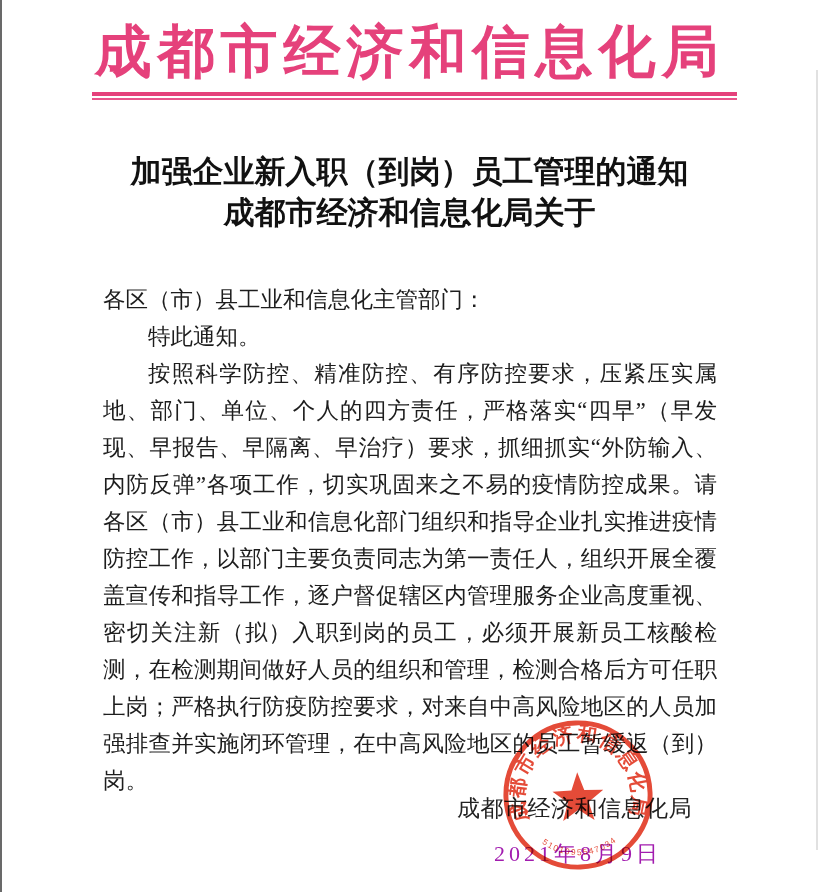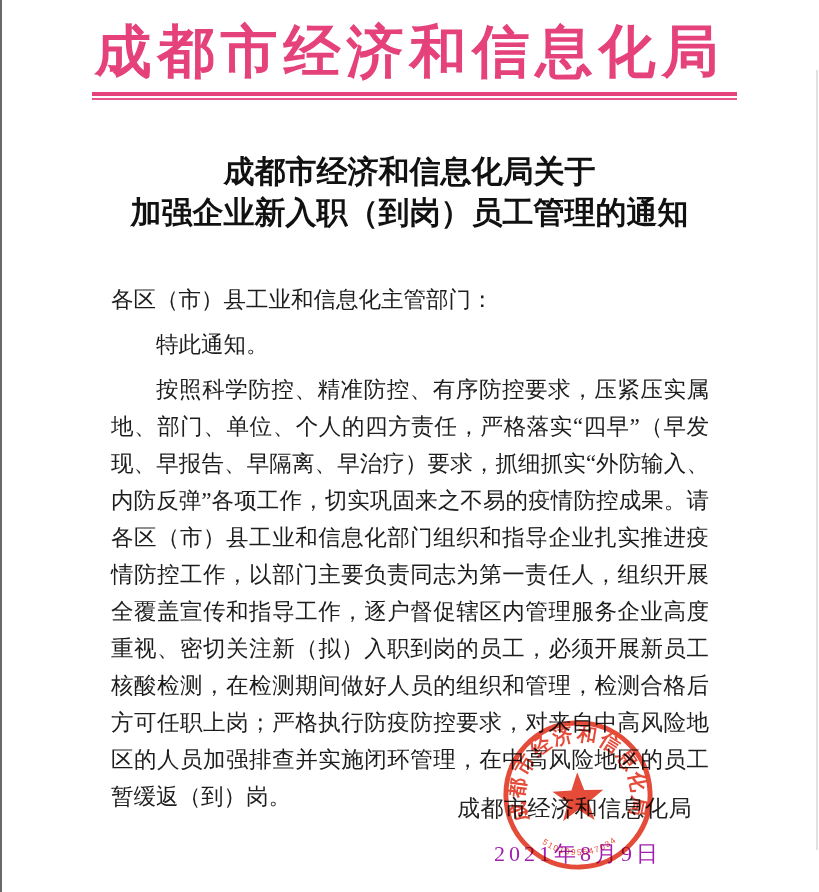--- a/index.html
+++ b/index.html
@@ -46,21 +46,21 @@
   }
   .doc-title span { display: block; }
   
   .doc-body {
     margin: 48px 102px 0 103px;
     font-size: 22.5px;
     line-height: 37px;
     color: #1d1d1d;
     text-align: justify;
   }
-  .doc-body p { margin: 8px; }
+  .doc-body p { margin: 0; }
   .doc-body p.indent { text-indent: 2em; }
   
   .signature {
     position: absolute; top: 793px; right: 127px;
     font-size: 23px; color: #222222; letter-spacing: .5px;
     white-space: nowrap;
   }
   .sign-date {
     position: absolute; top: 839px; right: 157px;
     font-size: 22px; color: #a21caf; letter-spacing: 4px;
@@ -90,22 +90,22 @@
   <header class="letterhead">
     <div class="letterhead-title">成都市经济和信息化局</div>
     <div class="rule">
       <div class="rule-thick"></div>
       <div class="rule-gap"></div>
       <div class="rule-thin"></div>
     </div>
   </header>
 
   <h1 class="doc-title">
+    <span>加强企业新入职（到岗）员工管理的通知</span>
     <span>成都市经济和信息化局关于</span>
-    <span>加强企业新入职（到岗）员工管理的通知</span>
   </h1>
 
   <main class="doc-body">
     <p class="salutation">各区（市）县工业和信息化主管部门：</p>
     <p class="indent">特此通知。</p>
     <p class="indent">按照科学防控、精准防控、有序防控要求，压紧压实属地、部门、单位、个人的四方责任，严格落实“四早”（早发现、早报告、早隔离、早治疗）要求，抓细抓实“外防输入、内防反弹”各项工作，切实巩固来之不易的疫情防控成果。请各区（市）县工业和信息化部门组织和指导企业扎实推进疫情防控工作，以部门主要负责同志为第一责任人，组织开展全覆盖宣传和指导工作，逐户督促辖区内管理服务企业高度重视、密切关注新（拟）入职到岗的员工，必须开展新员工核酸检测，在检测期间做好人员的组织和管理，检测合格后方可任职上岗；严格执行防疫防控要求，对来自中高风险地区的人员加强排查并实施闭环管理，在中高风险地区的员工暂缓返（到）岗。</p>
   </main>
 
   <div class="signature">成都市经济和信息化局</div>
 

